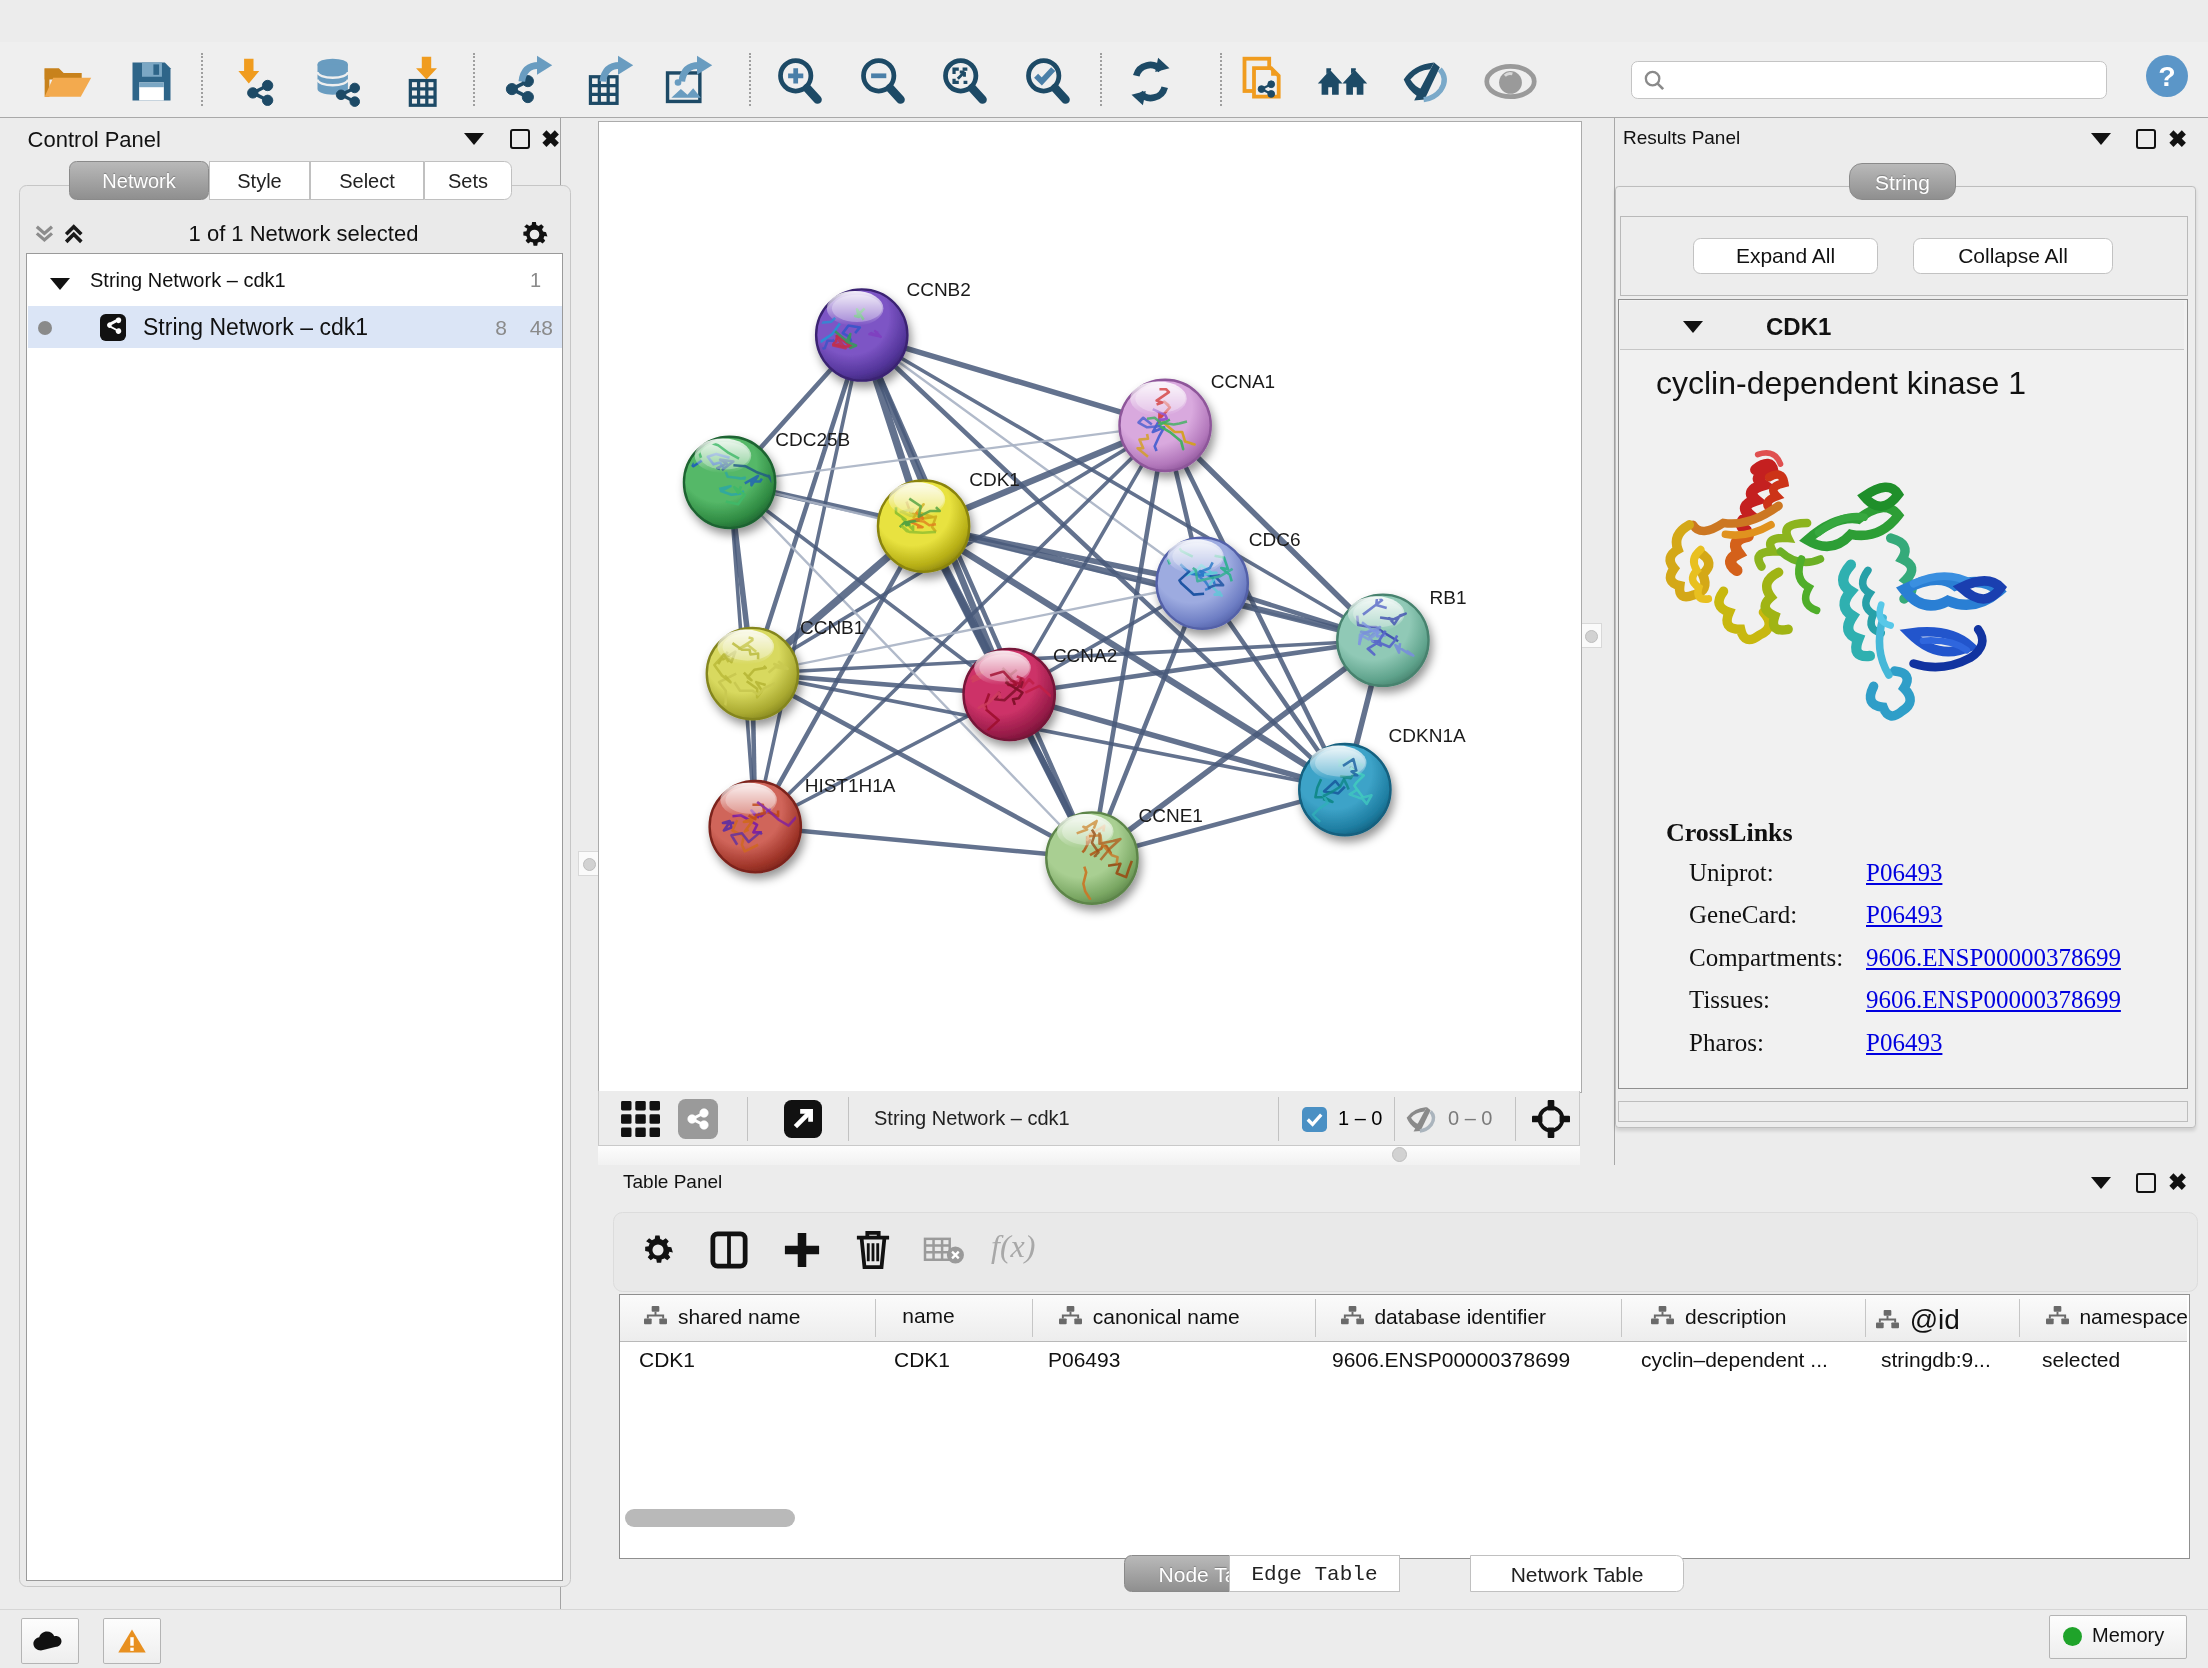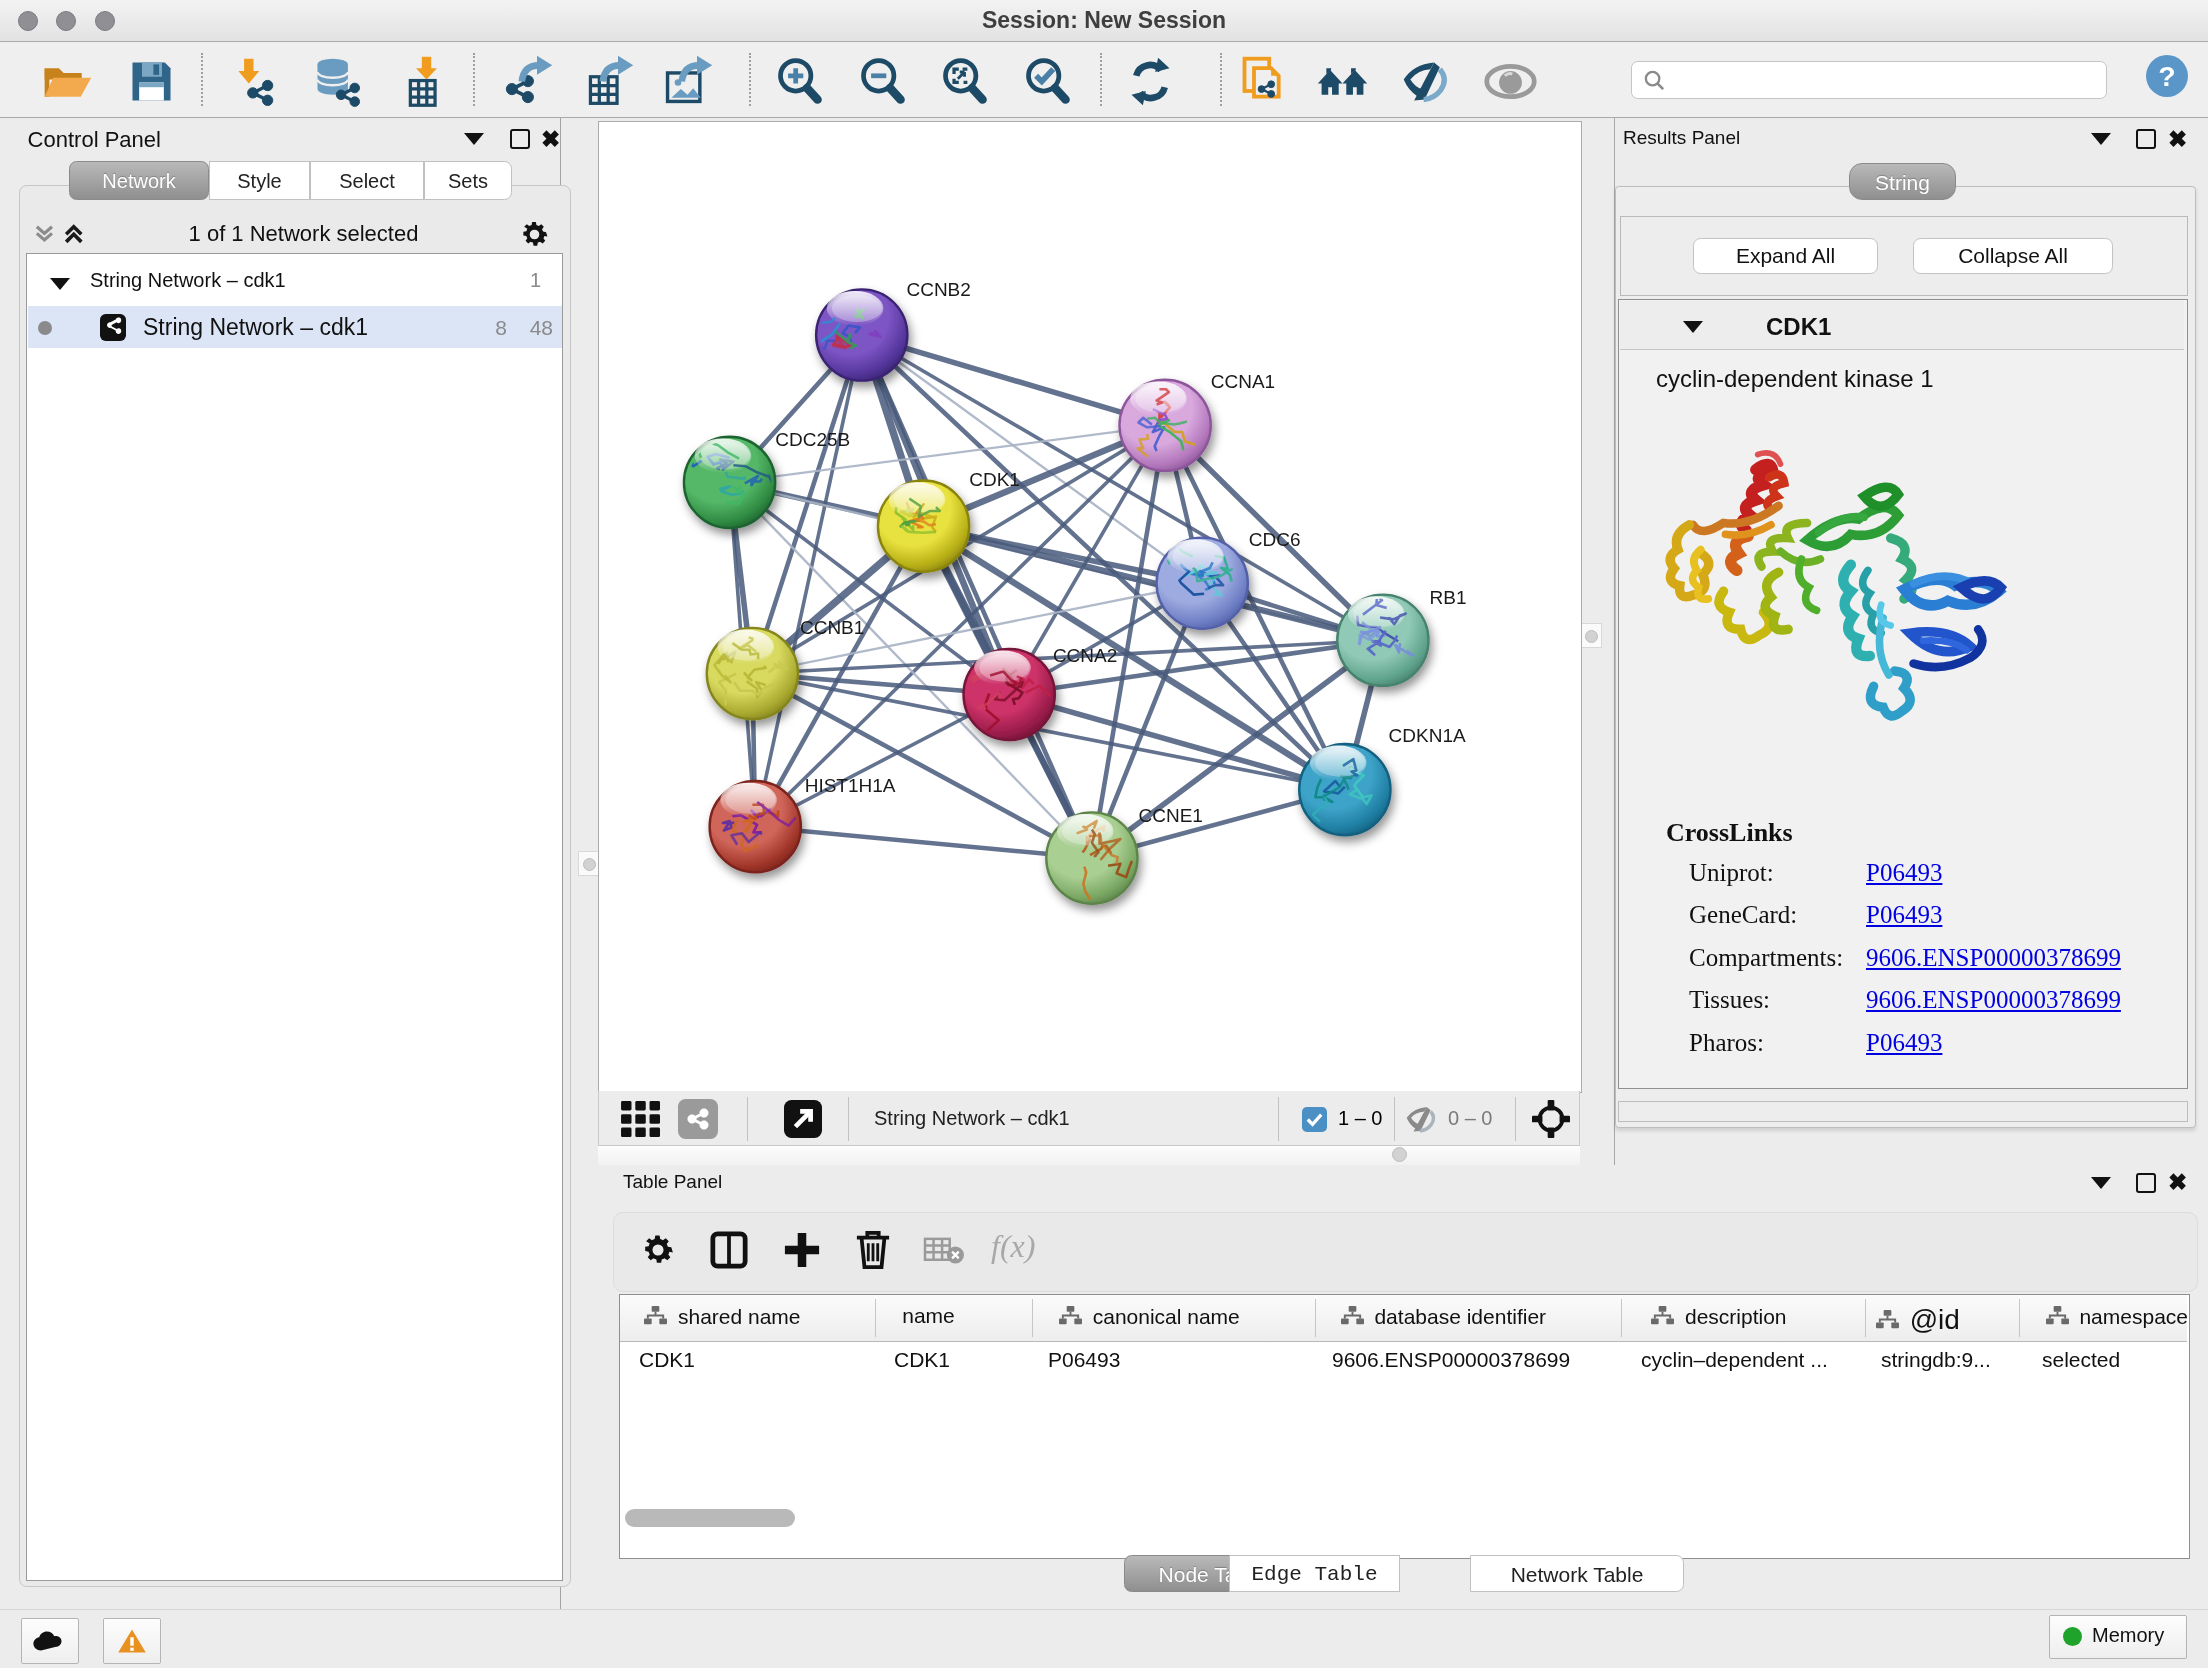--- a/index.html
+++ b/index.html
@@ -30,26 +30,20 @@
   #tablepanel{left:598px;top:1165px;width:1610px;height:444px;background:#ececec;}
   
   #statusbar{left:0;top:1609px;width:2208px;height:59px;background:#ececec;border-top:1px solid #d6d6d6;}
   .sbtn{position:absolute;background:linear-gradient(#fdfdfd,#eeeeee);border:1px solid #b4b4b4;border-radius:1.9px;}
   .link{color:#0000e0;text-decoration:underline;}
   .serif{font-family:"Liberation Serif",serif;}
 </style>
 </head>
 <body>
 <div id="win">
-  <div id="titlebar" class="abs">
-    <div class="tl" style="left:18px;"></div>
-    <div class="tl" style="left:56px;"></div>
-    <div class="tl" style="left:95px;"></div>
-    <div id="wtitle">Session: New Session</div>
-  </div>
   <div id="toolbar" class="abs">
       <svg class="abs" style="left:38px;top:11.4px;" width="57" height="57" viewBox="0 0 60 60">
         <path fill="#c8821c" d="M7 16 h15 l5 5 h19 v7 H7z"></path>
         <path fill="#c8821c" d="M7 16 v30 h5 v-22z"></path>
         <path fill="#f3aa4e" d="M7 46 l9-20 h40 l-11 20z"></path>
       </svg>
 <svg class="abs" style="left:123px;top:11.4px;" width="57" height="57" viewBox="0 0 60 60">
         <path fill="#2e6589" d="M10 10 h34 l6 6 v34 h-40z"></path>
         <rect x="20" y="10" width="21" height="15" fill="#7ba7c4"></rect>
         <rect x="32" y="12" width="6" height="11" fill="#2e6589"></rect>
@@ -682,21 +676,21 @@
 <div class="abs" style="left:2168px;top:126px;font-size:23px;font-weight:900;color:#111;">✖</div>
 <div class="abs" style="left:1615px;top:186px;width:579px;height:940px;background:#ededed;border:1px solid #bdbdbd;border-radius:3.8px;box-shadow:0 2.9px 3.8px rgba(0,0,0,0.12);"></div>
 <div class="abs tab tabsel" style="left:1849px;top:163px;width:107px;height:37px;line-height:37px;border-radius:13px;font-size:21px;">String</div>
 <div class="abs" style="left:1620px;top:216px;width:566px;height:78px;background:#ededed;border:1px solid #b9b9b9;"></div>
 <div class="abs" style="left:1693px;top:238px;width:183px;height:34px;background:#fff;border:1px solid #c2c2c2;border-radius:7.6px;text-align:center;line-height:34px;font-size:21px;color:#111;">Expand All</div>
 <div class="abs" style="left:1913px;top:238px;width:198px;height:34px;background:#fff;border:1px solid #c2c2c2;border-radius:7.6px;text-align:center;line-height:34px;font-size:21px;color:#111;">Collapse All</div>
 <div class="abs" style="left:1618px;top:299px;width:568px;height:788px;background:#f1f1f1;border:1px solid #8f8f8f;"></div>
 <div class="abs" style="left:1620px;top:301px;width:564px;height:48px;background:#ededed;border-bottom:1px solid #c6c6c6;"></div>
 <div class="abs" style="left:1683px;top:321px;width:0;height:0;border-left:10.5px solid transparent;border-right:10.5px solid transparent;border-top:12.4px solid #111;"></div>
 <div class="abs" style="left:1766px;top:313px;font-size:24px;font-weight:700;color:#111;">CDK1</div>
-<div class="abs" style="left:1656px;top:365px;font-size:24px;color:#111;text-align:center;">cyclin-dependent kinase 1</div>
+<div class="abs" style="left:1656px;top:365px;font-size:32px;color:#111;text-align:center;">cyclin-dependent kinase 1</div>
 <svg class="abs" style="left:1657px;top:445px;" width="380" height="323" viewBox="0 0 400 340">
 <g fill="none" stroke-linecap="round">
 <path d="M104 26 q16 -12 18 2 q-24 4 -10 14 q-20 6 -8 16 q-18 6 -6 16 q-16 8 -4 16" stroke="#c42020" stroke-width="12"></path>
 <path d="M106 10 q18 -6 24 10" stroke="#e05050" stroke-width="6"></path>
 <path d="M118 34 q14 -8 16 6 q-18 4 -8 14 q-16 6 -6 14" stroke="#cc3318" stroke-width="9"></path>
 <path d="M96 96 q-20 4 -10 18 q-16 8 -2 18" stroke="#d4611a" stroke-width="12"></path>
 <path d="M128 64 q-30 22 -58 18 q-24 16 -32 2" stroke="#cc7722" stroke-width="9"></path>
 <path d="M120 84 q-24 14 -48 10" stroke="#e0921f" stroke-width="8"></path>
 <path d="M34 84 q-18 10 -12 26 q-14 8 -4 20 q-10 14 6 18 q-2 16 14 10 q18 -4 10 -22 q14 -12 -2 -22" stroke="#d4a817" stroke-width="10"></path>
 <path d="M46 110 q-12 10 -4 22 q-10 10 2 18 q-4 14 10 12" stroke="#e8c020" stroke-width="8"></path>

